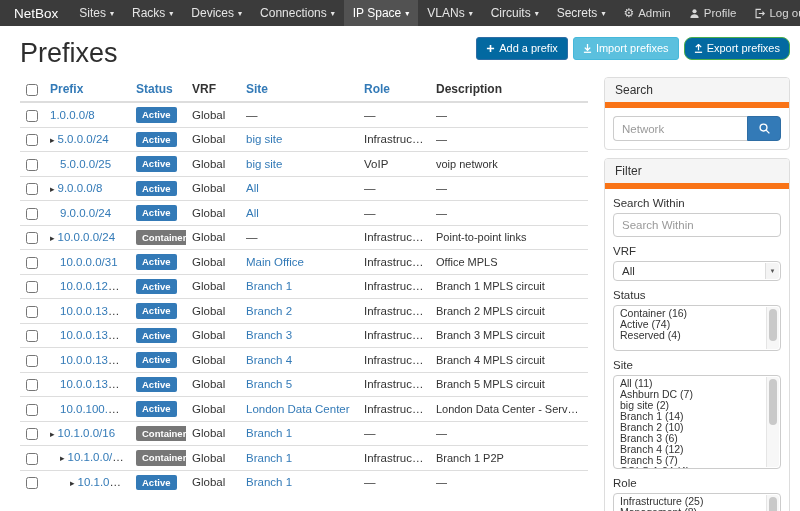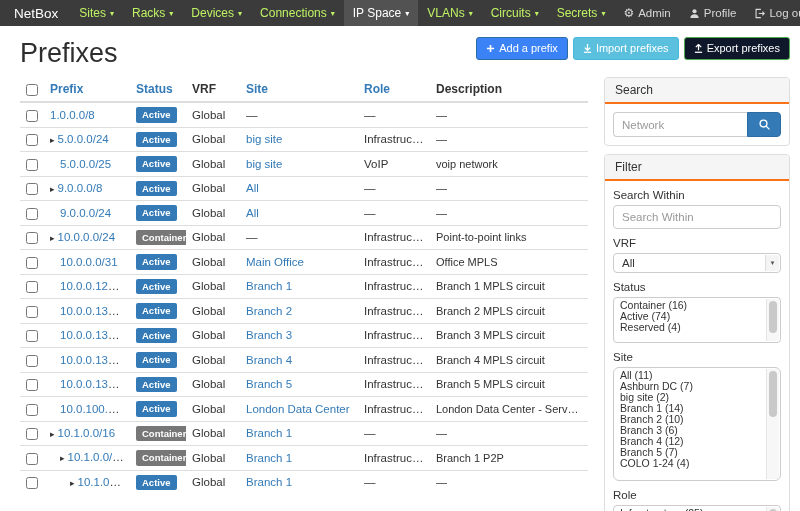--- a/index.html
+++ b/index.html
@@ -9,36 +9,36 @@
     width: 800px; height: 511px; overflow: hidden;
     background: #fff; color: #333;
     font-family: "Liberation Sans", sans-serif; font-size: 12px;
   }
   .lnk { color: #337ab7; text-decoration: none; cursor: pointer; }
 
   
   .navbar { height: 26px; background: #3b3b3b; display: flex; align-items: stretch; padding: 0 6px; }
   .brand { display: flex; align-items: center; color: #fff; font-size: 13.5px; padding: 0 12px 0 8px; cursor: pointer; }
   .nav-menu { display: flex; align-items: stretch; }
-  .nav-item { display: flex; align-items: center; gap: 4px; padding: 0 9px; color: #bef264; font-size: 12px; cursor: pointer; white-space: nowrap; }
+  .nav-item { display: flex; align-items: center; gap: 4px; padding: 0 9px; color: #e5e5e5; font-size: 12px; cursor: pointer; white-space: nowrap; }
   .nav-item.active { background: #525252; color: #fff; }
   .caret { font-size: 8px; margin-top: 1px; }
   .nav-right { margin-left: auto; display: flex; align-items: stretch; }
   .nav-util { display: flex; align-items: center; gap: 4px; padding: 0 9px; color: #d8d8d8; font-size: 11.5px; cursor: pointer; white-space: nowrap; }
   .gear-glyph { font-size: 12px; line-height: 1; }
 
   
   .content { padding: 0 10px; }
   .page-head { display: flex; justify-content: space-between; align-items: flex-start; padding: 8px 0 8px 10px; }
   h1 { font-size: 27px; font-weight: 500; margin: 4px 0 0; color: #2e2e2e; }
   .actions { display: flex; gap: 5px; padding-top: 3px; }
   .btn { display: inline-flex; align-items: center; gap: 4px; font-size: 11px; padding: 4px 9px; border-radius: 3px; color: #fff; border: 1px solid transparent; font-family: inherit; cursor: pointer; line-height: 1.2; }
-  .btn-primary { background: #3b82f6; border-color: #2e6da4; }
+  .btn-primary { background: #0369a1; border-color: #2e6da4; }
   .btn-info { background: #5bc0de; border-color: #46b8da; }
-  .btn-success { background: #0f172a; border-color: #4cae4c; }
+  .btn-success { background: #0369a1; border-color: #4cae4c; border-radius: 8px; }
 
   
   .cols { display: flex; align-items: flex-start; padding-left: 10px; }
   .main { flex: 1; min-width: 0; }
   .sidebar { width: 186px; margin-left: 16px; flex: none; }
 
   
   table { width: 100%; border-collapse: collapse; table-layout: fixed; }
   th { text-align: left; font-size: 12px; padding: 5px 6px; border-bottom: 2px solid #ddd; font-weight: bold; white-space: nowrap; color: #333; }
   th .lnk { font-weight: bold; }
@@ -50,38 +50,38 @@
   .col-site { width: 118px; }
   .col-role { width: 72px; }
   td.desc { font-size: 11px; color: #333; }
   input[type="checkbox"] { width: 12px; height: 12px; margin: 0; vertical-align: middle; cursor: pointer; }
   .badge-status { display: inline-block; color: #fff; font-size: 9.5px; font-weight: bold; padding: 3px 6px; border-radius: 2px; line-height: 1; }
   .tree-arrow { display: inline-block; font-size: 9px; color: #333; margin-right: 3px; cursor: pointer; }
   .dash { color: #333; }
 
   
   .panel { border: 1px solid #ddd; border-radius: 4px; margin-bottom: 8px; background: #fff; }
-  .panel-heading { background: #f5f5f5; border-bottom: 2px solid #f97316; padding: 5px 10px; font-size: 12px; color: #333; border-radius: 3px 3px 0 0; }
+  .panel-heading { background: #f5f5f5; border-bottom: 6px solid #f97316; padding: 5px 10px; font-size: 12px; color: #333; border-radius: 3px 3px 0 0; }
   .panel-body { padding: 8px; }
   .input-group { display: flex; }
   .input-group input { flex: 1; min-width: 0; height: 25px; border: 1px solid #ccc; border-right: none; border-radius: 4px 0 0 4px; padding: 0 8px; font-size: 11.5px; font-family: inherit; color: #333; outline: none; }
   .btn-search { width: 34px; height: 25px; background: #337ab7; border: 1px solid #2e6da4; border-radius: 0 4px 4px 0; display: flex; align-items: center; justify-content: center; cursor: pointer; padding: 0; }
   input::placeholder { color: #9a9a9a; }
   .filter label { display: block; font-size: 11.5px; margin: 8px 0 4px; font-weight: 400; color: #333; }
   .filter label:first-child { margin-top: 0; }
   .text-input { width: 100%; height: 24px; border: 1px solid #ccc; border-radius: 4px; padding: 0 8px; font-size: 11.5px; font-family: inherit; color: #333; outline: none; }
   .select { position: relative; height: 20px; border: 1px solid #ccc; border-radius: 4px; background: #fff; display: flex; align-items: center; padding: 0 20px 0 8px; font-size: 11.5px; cursor: pointer; }
   .sel-strip { position: absolute; right: 1px; top: 1px; bottom: 1px; width: 14px; background: #f4f4f4; border-left: 1px solid #ddd; border-radius: 0 3px 3px 0; display: flex; align-items: center; justify-content: center; color: #555; font-size: 6px; }
   .listbox { position: relative; border: 1px solid #ccc; border-radius: 4px; background: #fff; padding: 2px 16px 2px 0; overflow: hidden; }
   .listbox .opt { font-size: 10.5px; line-height: 11px; padding: 0 6px; white-space: nowrap; overflow: hidden; cursor: pointer; color: #333; }
   .scrollbar { position: absolute; top: 1px; bottom: 1px; right: 1px; width: 13px; background: #f7f7f7; border-left: 1px solid #e5e5e5; border-radius: 0 3px 3px 0; }
   .scrollbar .thumb { position: absolute; left: 2px; width: 8px; background: #c9c9c9; border-radius: 4px; top: 2px; }
   .lb-status { height: 46px; }
   .lb-status .thumb { height: 32px; }
-  .lb-site { height: 114px; border-radius: 6px; }
+  .lb-site { height: 94px; }
   .lb-site .thumb { height: 46px; }
   .lb-role { height: 60px; }
   .lb-role .thumb { height: 22px; }
 </style>
 </head>
 <body>
 
 <div class="navbar">
   <div class="brand">
     <span>NetBox</span>

